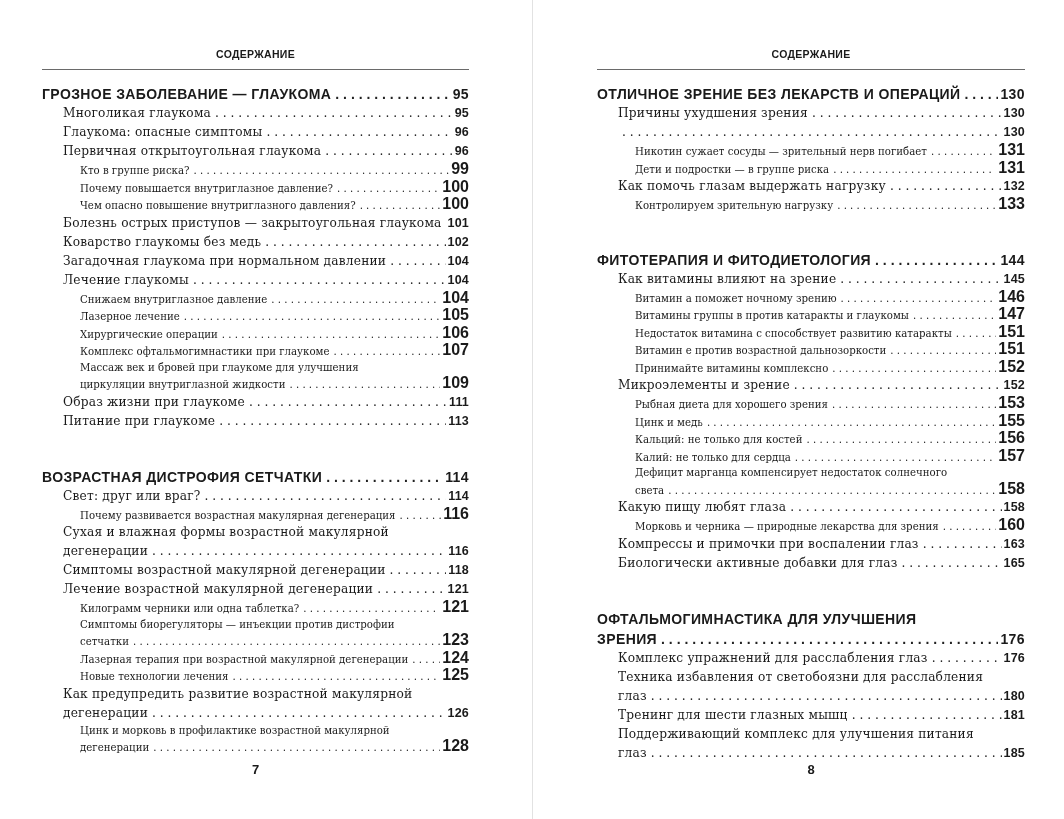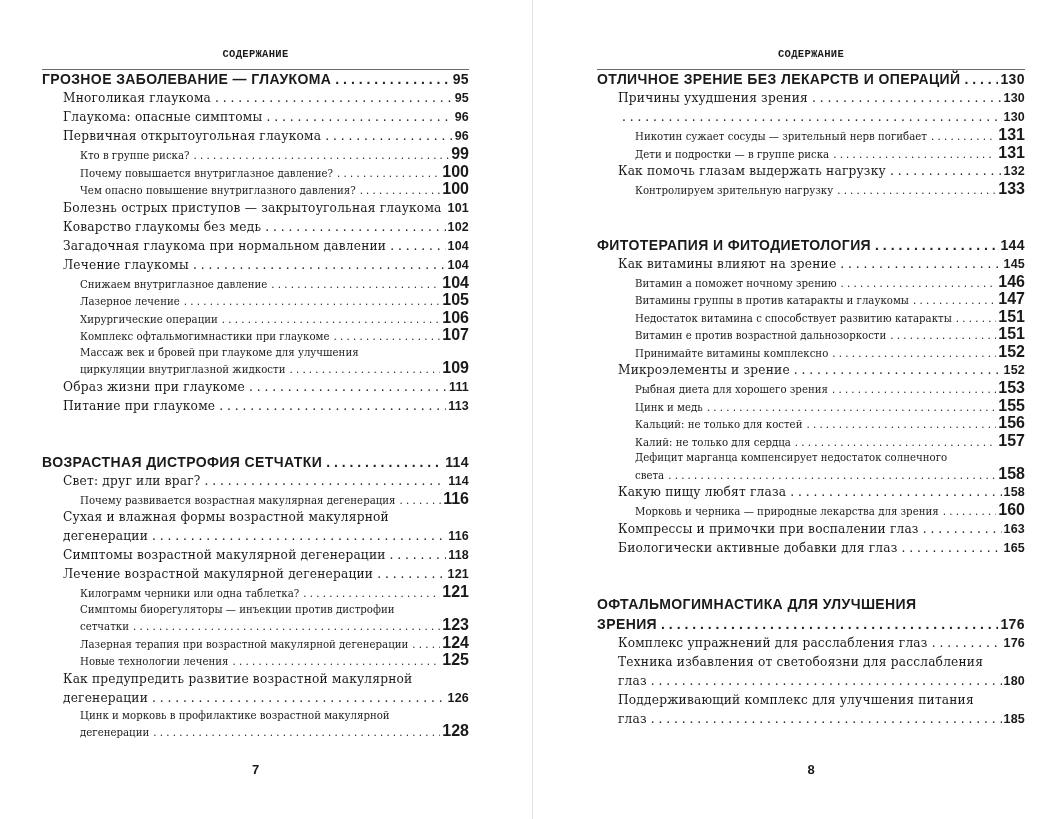--- a/index.html
+++ b/index.html
@@ -9,25 +9,25 @@
     }
     .spread { position: absolute; inset: 0; }
     .divider {
       position: absolute; left: 532px; top: 0; width: 1px; height: 819px; background: #e2e2e2;
     }
     .page { position: absolute; top: 0; height: 819px; }
     .page.left { left: 42px; width: 427px; }
     .page.right { left: 597px; width: 428px; }
     .running-head {
       position: absolute; top: 48px; left: 0; right: 0; text-align: center;
-      font-family: Liberation Mono, monospace; font-size: 10.5px; font-weight: bold;
+      font-family: Liberation Sans, sans-serif; font-size: 10.5px; font-weight: bold;
       letter-spacing: 0.3px; color: #1a1a1a;
     }
     .rule { position: absolute; top: 69px; left: 0; right: 0; height: 1px; background: #6a6a6a; }
-    .toc { position: absolute; top: 69px; left: 0; right: 0; }
+    .toc { position: absolute; top: 84px; left: 0; right: 0; }
     .entry { position: relative; }
     .line { display: flex; align-items: baseline; white-space: nowrap; }
     .line .t { flex: 0 0 auto; }
     .line .dots {
       flex: 1 1 auto; overflow: hidden; white-space: nowrap; margin: 0 2px 0 4px;
       letter-spacing: 2.2px; color: #222;
     }
     .line .dots::before {
       content: ". . . . . . . . . . . . . . . . . . . . . . . . . . . . . . . . . . . . . . . . . . . . . . . . . . . . . . . . . . . . . . . . . . . . . . . . . . . . . . . . . . . . . . . . . .";
       letter-spacing: 0;
@@ -481,20 +481,27 @@
         </div>
         <div class="entry lvl1">
           <span class="first-line">Техника избавления от светобоязни для расслабления</span>
           <div class="line">
             <span class="t">глаз</span>
             <span class="dots"></span>
             <span class="pg">180</span>
           </div>
         </div>
         <div class="entry lvl1">
+          <div class="line">
+            <span class="t">Тренинг для шести глазных мышц</span>
+            <span class="dots"></span>
+            <span class="pg">181</span>
+          </div>
+        </div>
+        <div class="entry lvl1">
           <span class="first-line">Поддерживающий комплекс для улучшения питания</span>
           <div class="line">
             <span class="t">глаз</span>
             <span class="dots"></span>
             <span class="pg">185</span>
           </div>
         </div>
       </div>
     <div class="folio">8</div>
   </div>

